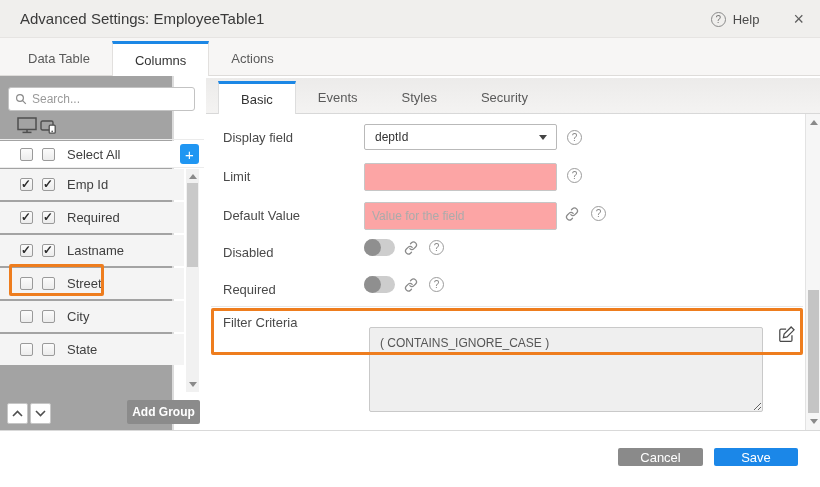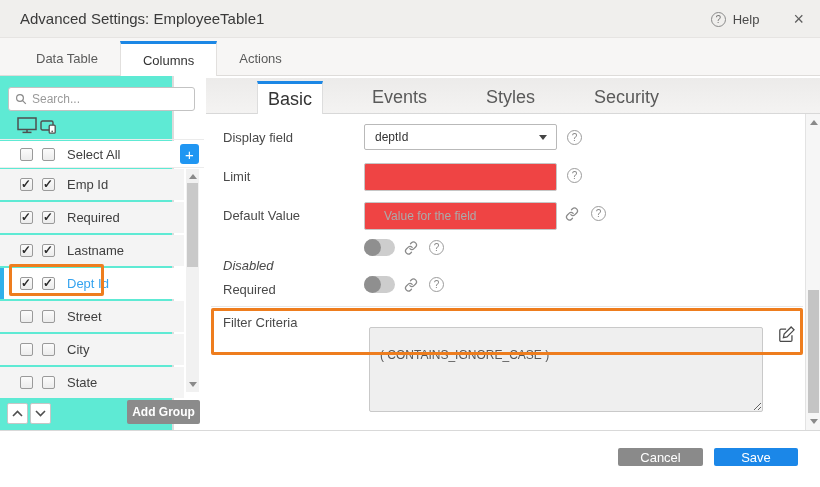--- a/index.html
+++ b/index.html
@@ -14,27 +14,27 @@
   .title { margin-left:20px; font-size:15px; color:#3a3a3a; }
   .titlebar-right { position:absolute; right:16px; top:0; height:38px; display:flex; align-items:center; }
   .help-circle { width:15px; height:15px; border:1px solid #8a8a8a; border-radius:50%;
                  display:flex; align-items:center; justify-content:center;
                  font-size:10px; color:#777; margin-right:7px; }
   .help-text { font-size:13px; color:#4a4a4a; }
   .close-x { margin-left:34px; font-size:18px; color:#5f5f5f; line-height:1; cursor:default; }
 
   
   .main-tabs { position:absolute; left:0; top:38px; width:820px; height:38px; background:#f7f6f5;
-               border-bottom:1px solid #dedcda; display:flex; align-items:flex-end; padding-left:14px; }
+               border-bottom:1px solid #dedcda; display:flex; align-items:flex-end; padding-left:6px; }
   .m-tab { height:33px; display:flex; align-items:center; padding:0 22px; font-size:13px; color:#5a5a5a; }
   .m-tab.active { background:#fff; border-top:3px solid #1c87e5; border-left:1px solid #e2e0de;
                   border-right:1px solid #e2e0de; height:35px; margin-bottom:-1px; color:#333; }
 
   
-  .sidebar { position:absolute; left:0; top:76px; width:174px; height:354px; background:#5eead4;
+  .sidebar { position:absolute; left:0; top:76px; width:174px; height:354px; background:#a3a3a3;
              border-right:2px solid #dcdcdc; }
   .search-box { position:absolute; left:8px; top:11px; width:187px; height:24px; border:1px solid #c3c3c3;
                 border-radius:3px; background:#fff; display:flex; align-items:center; padding-left:6px; }
   .search-box svg { flex:0 0 auto; }
   .search-input { border:none; outline:none; background:transparent; font-size:12px; color:#444;
                   width:150px; margin-left:5px; font-family:"Liberation Sans", sans-serif; }
   .search-input::placeholder { color:#9a9a9a; }
   .device-row { position:absolute; left:0; top:36px; width:204px; height:28px; border-bottom:1px solid #ebebeb; }
   .dev-icon { position:absolute; top:5px; }
   .dev-web { left:17px; }
@@ -69,44 +69,44 @@
   .btn-up { left:7px; } .btn-dn { left:30px; }
   .add-group { position:absolute; left:127px; top:324px; width:73px; height:24px; background:#8b8b8b;
                border-radius:2px; color:#fff; font-size:12px; font-weight:bold; display:flex;
                align-items:center; justify-content:center; }
 
   
   .panel { position:absolute; left:206px; top:76px; width:614px; height:354px; background:#fff; }
   .sub-tabs { position:absolute; left:0; top:2px; width:614px; height:36px;
               background:linear-gradient(#ecebea,#f4f3f2); border-bottom:1px solid #d8d8d8;
               display:flex; align-items:flex-end; padding-left:12px; }
-  .s-tab { height:31px; display:flex; align-items:center; padding:0 10px; font-size:18px; color:#5a5a5a;margin-left:39px; }
+  .s-tab { height:31px; display:flex; align-items:center; padding:0 22px; font-size:13px; color:#5a5a5a; }
   .s-tab.active { background:#fff; border-top:3px solid #1c87e5; border-left:1px solid #ddd;
                   border-right:1px solid #ddd; height:33px; margin-bottom:-1px; color:#333; }
   .f-label { position:absolute; left:17px; font-size:13px; color:#4a4a4a; }
   .f-select { position:absolute; left:158px; width:193px; height:26px; border:1px solid #b9b9b9;
               border-radius:2px; background:#fff; display:flex; align-items:center;
               padding:0 10px; font-size:12px; color:#333; }
   .f-caret { position:absolute; right:9px; top:10px; width:0; height:0; border-left:4px solid transparent;
              border-right:4px solid transparent; border-top:5px solid #444; }
   .f-input { position:absolute; left:158px; width:193px; height:28px; border:1px solid #c6c6c6;
-             border-radius:2px; background:#ef4444; font-size:12px; color:#333; padding:0 19px;
+             border-radius:2px; background:#fca5a5; font-size:12px; color:#333; padding:0 7px;
              outline:none; font-family:"Liberation Sans", sans-serif; }
   .f-input::placeholder { color:#ababab; }
   .help-icon { position:absolute; width:15px; height:15px; border:1px solid #9c9c9c; border-radius:50%;
                font-size:10px; color:#888; display:flex; align-items:center; justify-content:center; }
   .link-icon { position:absolute; }
   .toggle { position:absolute; left:158px; width:31px; height:17px; border-radius:9px; background:#cdcdcd; }
   .toggle .knob { position:absolute; left:0; top:0; width:17px; height:17px; border-radius:50%;
                   background:#8f8f8f; }
   .form-divider { position:absolute; left:5px; top:230px; width:592px; height:0;
                   border-top:1px solid #e8e8e8; }
   .filter-textarea { position:absolute; left:163px; top:251px; width:394px; height:85px;
                      background:#efefef; border:1px solid #c9c9c9; border-radius:2px;
-                     font-size:12px; color:#555; padding:20px 10px;
+                     font-size:12px; color:#555; padding:8px 10px;
                      font-family:"Liberation Sans", sans-serif; resize:both; outline:none; }
   .edit-btn { position:absolute; left:570px; top:247px; width:22px; height:22px; display:flex;
               align-items:center; justify-content:center; }
   .panel-scrollbar { position:absolute; left:599px; top:38px; width:15px; height:316px;
                      background:#f6f6f6; border-left:1px solid #e3e3e3; }
   .panel-thumb { position:absolute; left:2px; top:176px; width:11px; height:123px; background:#c4c4c4; }
 
   
   .bottom-bar { position:absolute; left:0; top:430px; width:820px; height:57px; background:#fff;
                 border-top:1px solid #d9d9d9; }
@@ -180,25 +180,20 @@
       <div class="col-row">
         <span class="cb cb1 checked"></span>
         <span class="cb cb2 checked"></span>
         <span class="row-label">Required</span>
       </div>
       <div class="col-row">
         <span class="cb cb1 checked"></span>
         <span class="cb cb2 checked"></span>
         <span class="row-label">Lastname</span>
       </div>
-      <div class="col-row selected">
-        <span class="cb cb1 checked"></span>
-        <span class="cb cb2 checked"></span>
-        <span class="row-label">Dept Id</span>
-      </div>
       <div class="col-row">
         <span class="cb cb1"></span>
         <span class="cb cb2"></span>
         <span class="row-label">Street</span>
       </div>
       <div class="col-row">
         <span class="cb cb1"></span>
         <span class="cb cb2"></span>
         <span class="row-label">City</span>
       </div>
@@ -249,21 +244,21 @@
     <span class="help-icon" style="left:361px; top:92px;">?</span>
 
     <div class="f-label" style="top:132px;">Default Value</div>
     <input class="f-input" style="top: 126px;" type="text" placeholder="Value for the field">
     <svg class="link-icon" style="left:359px; top:131px;" width="14" height="14" viewBox="0 0 24 24" fill="none" stroke="#8a8a8a" stroke-width="2.2" stroke-linecap="round">
       <path d="M10 13a5 5 0 0 0 7.07 0l2.83-2.83a5 5 0 0 0-7.07-7.07L11.2 4.7"></path>
       <path d="M14 11a5 5 0 0 0-7.07 0L4.1 13.83a5 5 0 0 0 7.07 7.07L12.8 19.3"></path>
     </svg>
     <span class="help-icon" style="left:385px; top:130px;">?</span>
 
-    <div class="f-label" style="top:182px;font-style:italic;">Disabled</div>
+    <div class="f-label" style="top:169px;">Disabled</div>
     <div class="toggle" style="top:163px;">
       <div class="knob"></div>
     </div>
     <svg class="link-icon" style="left:198px; top:165px;" width="14" height="14" viewBox="0 0 24 24" fill="none" stroke="#8a8a8a" stroke-width="2.2" stroke-linecap="round">
       <path d="M10 13a5 5 0 0 0 7.07 0l2.83-2.83a5 5 0 0 0-7.07-7.07L11.2 4.7"></path>
       <path d="M14 11a5 5 0 0 0-7.07 0L4.1 13.83a5 5 0 0 0 7.07 7.07L12.8 19.3"></path>
     </svg>
     <span class="help-icon" style="left:223px; top:164px;">?</span>
 
     <div class="f-label" style="top:206px;">Required</div>

